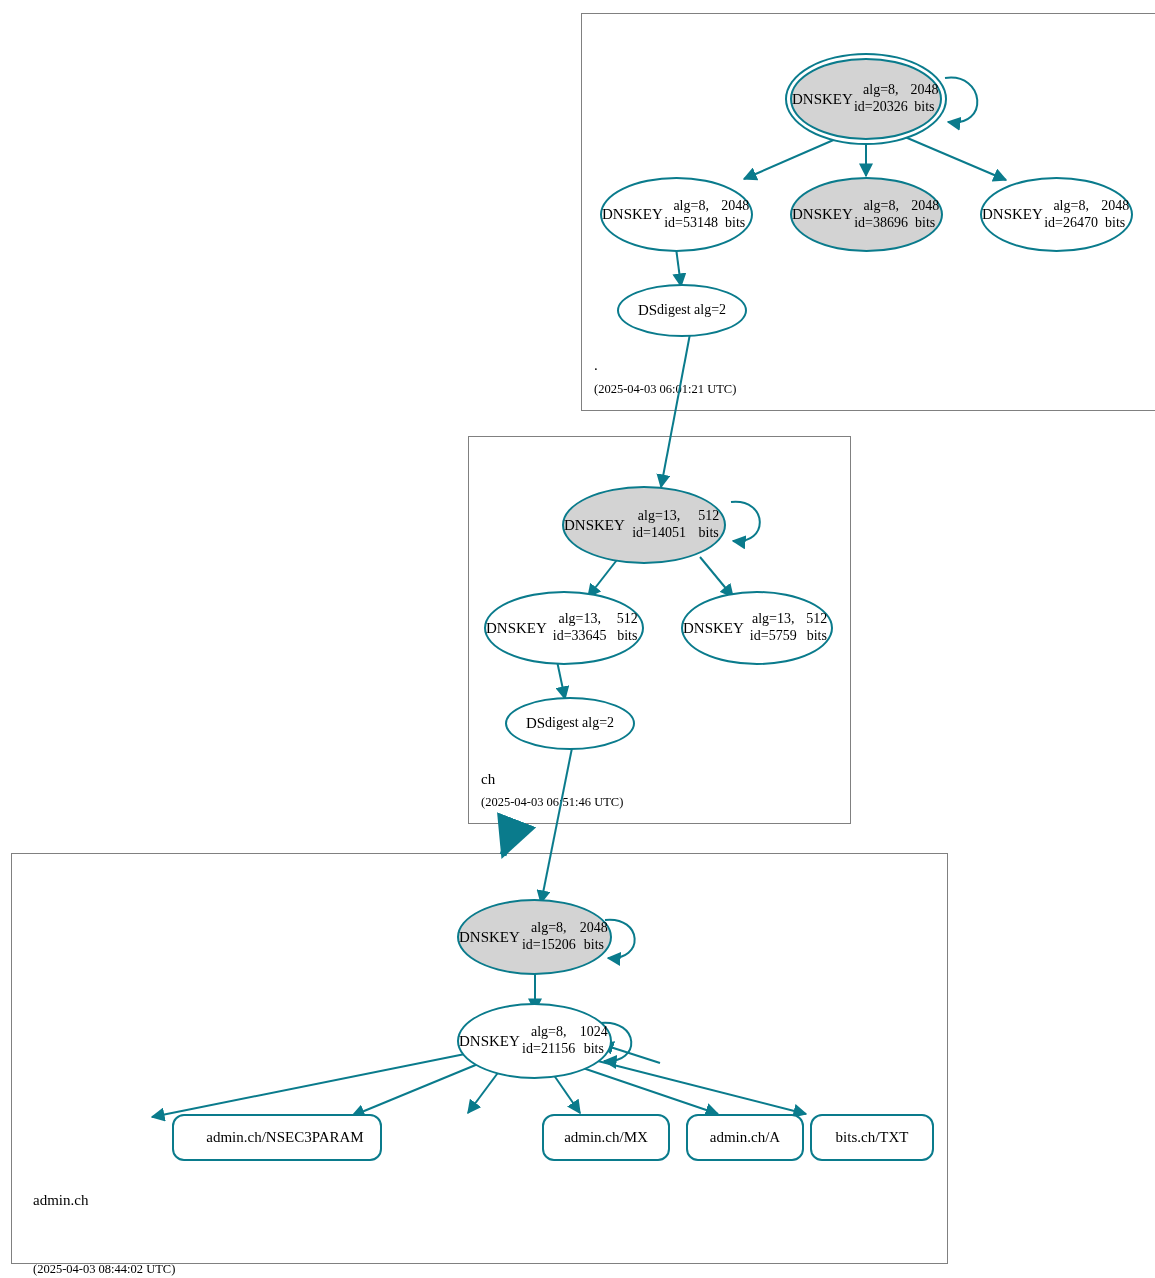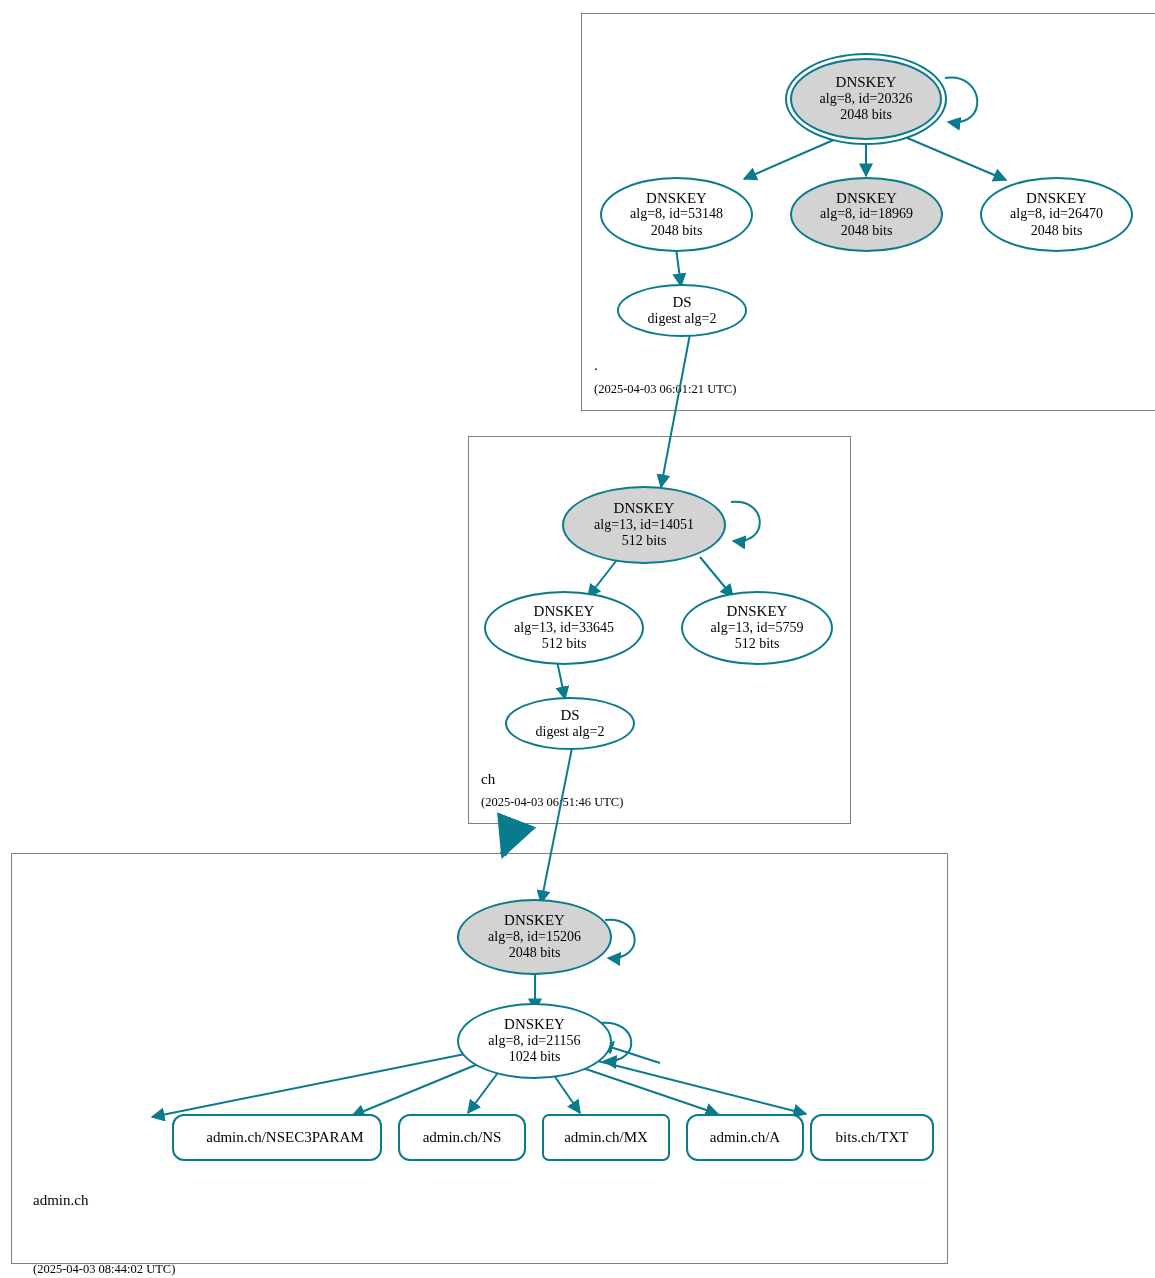--- a/index.html
+++ b/index.html
@@ -40,21 +40,21 @@
     position: absolute;
     font-size: 12.5px;
     line-height: 1.15;
     white-space: nowrap;
     color: #000;
   }
   .node {
     position: absolute;
     box-sizing: border-box;
     display: flex;
-    flex-direction: column;
+    flex-direction: row;
     align-items: center;
     justify-content: center;
     text-align: center;
     border: 2px solid #0a7b8c;
     color: #000;
     background: #ffffff;
   }
   .node.ellipse {
     border-radius: 50%;
   }
@@ -164,21 +164,21 @@
   </div>
 
   <div class="node ellipse" style="left:600px; top:177px; width:153px; height:75px;">
     <div class="t1">DNSKEY</div>
     <div class="t2">alg=8, id=53148</div>
     <div class="t3">2048 bits</div>
   </div>
 
   <div class="node ellipse filled" style="left:790px; top:177px; width:153px; height:75px;">
     <div class="t1">DNSKEY</div>
-    <div class="t2">alg=8, id=18969</div>
+    <div class="t2">alg=8, id=38696</div>
     <div class="t3">2048 bits</div>
   </div>
 
   <div class="node ellipse" style="left:980px; top:177px; width:153px; height:75px;">
     <div class="t1">DNSKEY</div>
     <div class="t2">alg=8, id=26470</div>
     <div class="t3">2048 bits</div>
   </div>
 
   <div class="node ellipse" style="left:617px; top:284px; width:130px; height:53px;">
@@ -215,18 +215,17 @@
     <div class="t3">2048 bits</div>
   </div>
 
   <div class="node ellipse" style="left:457px; top:1003px; width:155px; height:76px;">
     <div class="t1">DNSKEY</div>
     <div class="t2">alg=8, id=21156</div>
     <div class="t3">1024 bits</div>
   </div>
 
   <div class="rr-box" style="left:172px; top:1114px; width:210px; height:47px;padding-left:16px;">admin.ch/NSEC3PARAM</div>
-  <div class="rr-box" style="left:398px; top:1114px; width:128px; height:47px;">admin.ch/NS</div>
-  <div class="rr-box" style="left:542px; top:1114px; width:128px; height:47px;border-radius:7px;">admin.ch/MX</div>
+  <div class="rr-box" style="left:542px; top:1114px; width:128px; height:47px;">admin.ch/MX</div>
   <div class="rr-box" style="left:686px; top:1114px; width:118px; height:47px;">admin.ch/A</div>
   <div class="rr-box" style="left:810px; top:1114px; width:124px; height:47px;">bits.ch/TXT</div>
 
 </div>
 
 </body></html>

